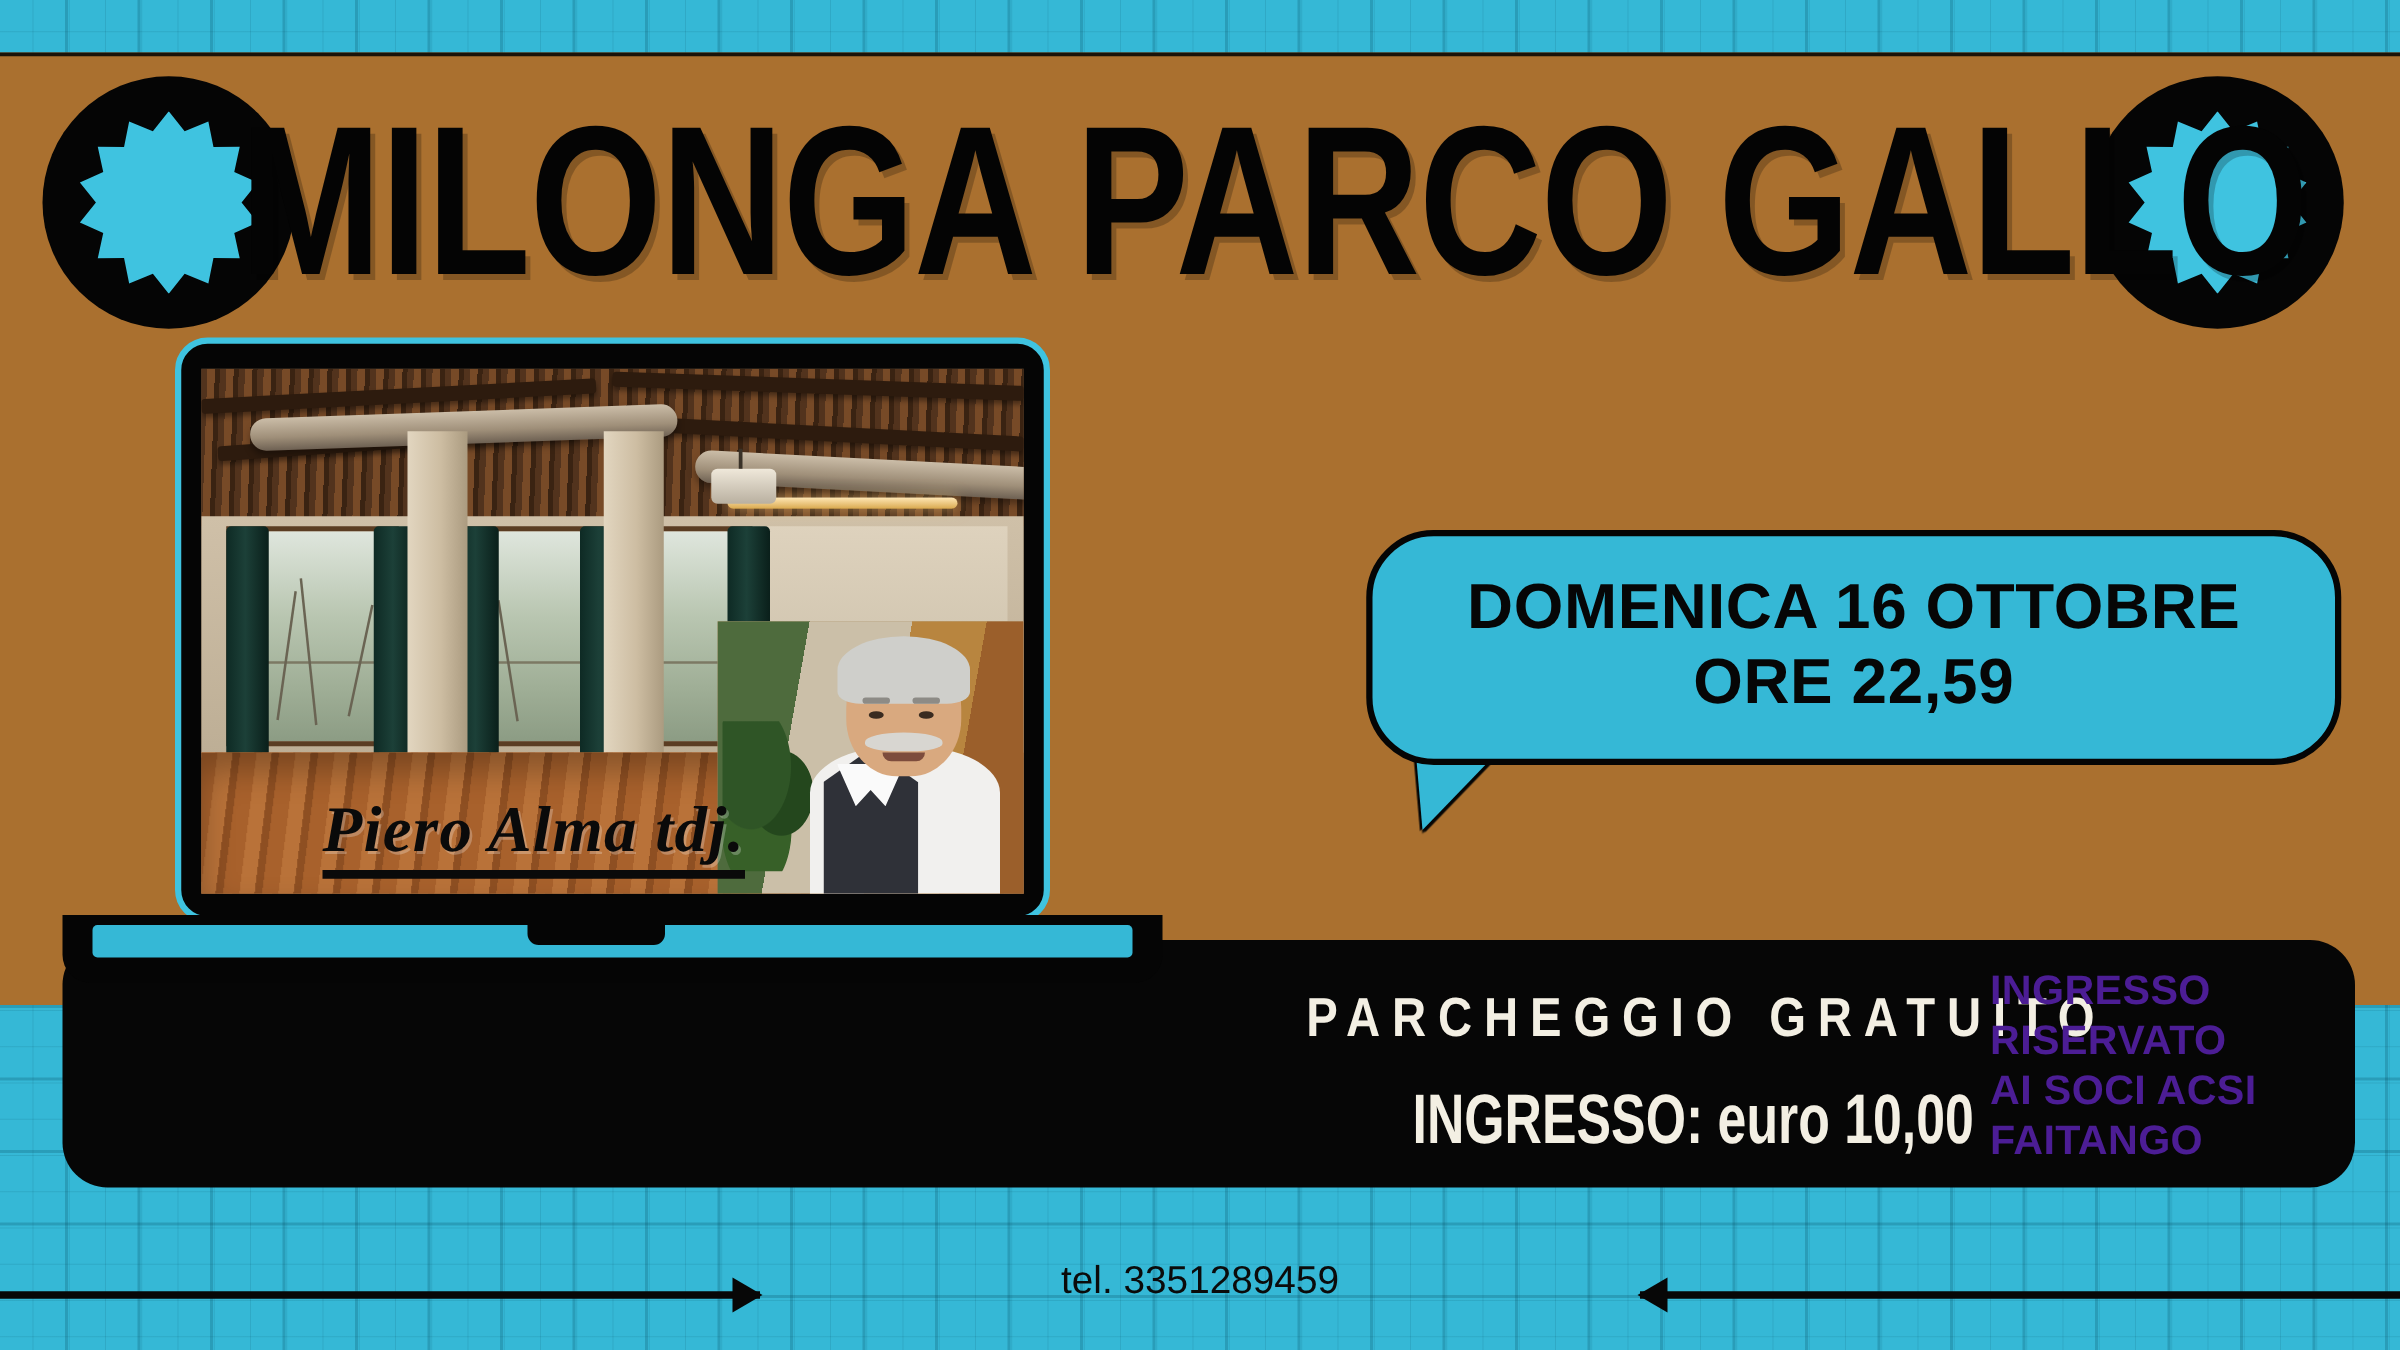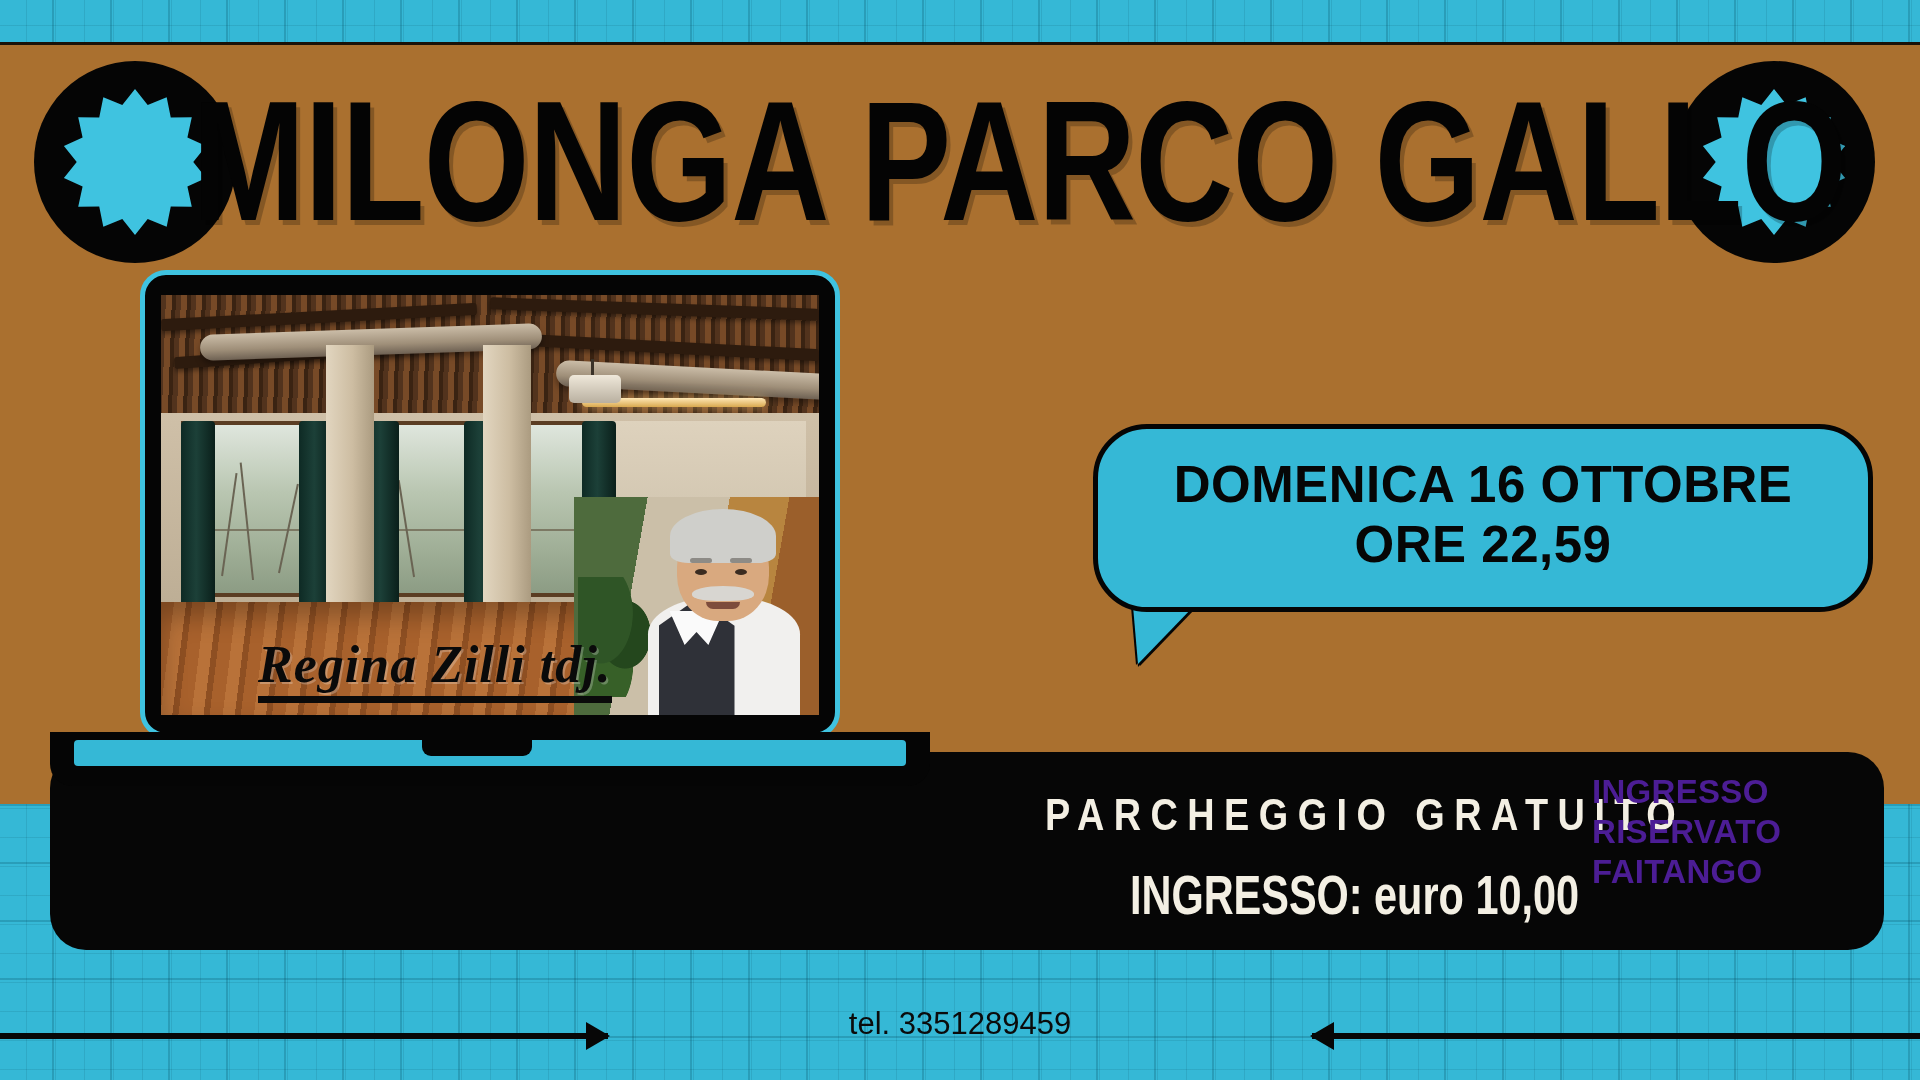--- a/index.html
+++ b/index.html
@@ -362,34 +362,35 @@
             <div class="pt-mouth"></div>
           </div>
         </div>
       </div>
     </div>
     <div class="laptop-base"></div>
     <div class="laptop-strip"></div>
     <div class="laptop-notch"></div>
   </div>
 
-  <div class="signature">Regina Zilli tdj.</div>
+  <div class="signature">Piero Alma tdj.</div>
 
   <div class="bubble-tail"></div>
   <div class="bubble">
     <div class="bubble-line1">DOMENICA 16 OTTOBRE</div>
     <div class="bubble-line2">ORE 22,59</div>
   </div>
 
   <div class="black-banner"></div>
   <div class="parcheggio">PARCHEGGIO   GRATUITO</div>
   <div class="ingresso-price">INGRESSO: euro 10,00</div>
   <div class="soci-block">
     <div>INGRESSO</div>
     <div>RISERVATO</div>
+    <div>AI SOCI ACSI</div>
     <div>FAITANGO</div>
   </div>
 
   <div class="arrow left"></div>
   <div class="arrow right"></div>
   <div class="footer-text">
     <div class="footer-line2">tel. 3351289459</div>
   </div>
 
 </div>

